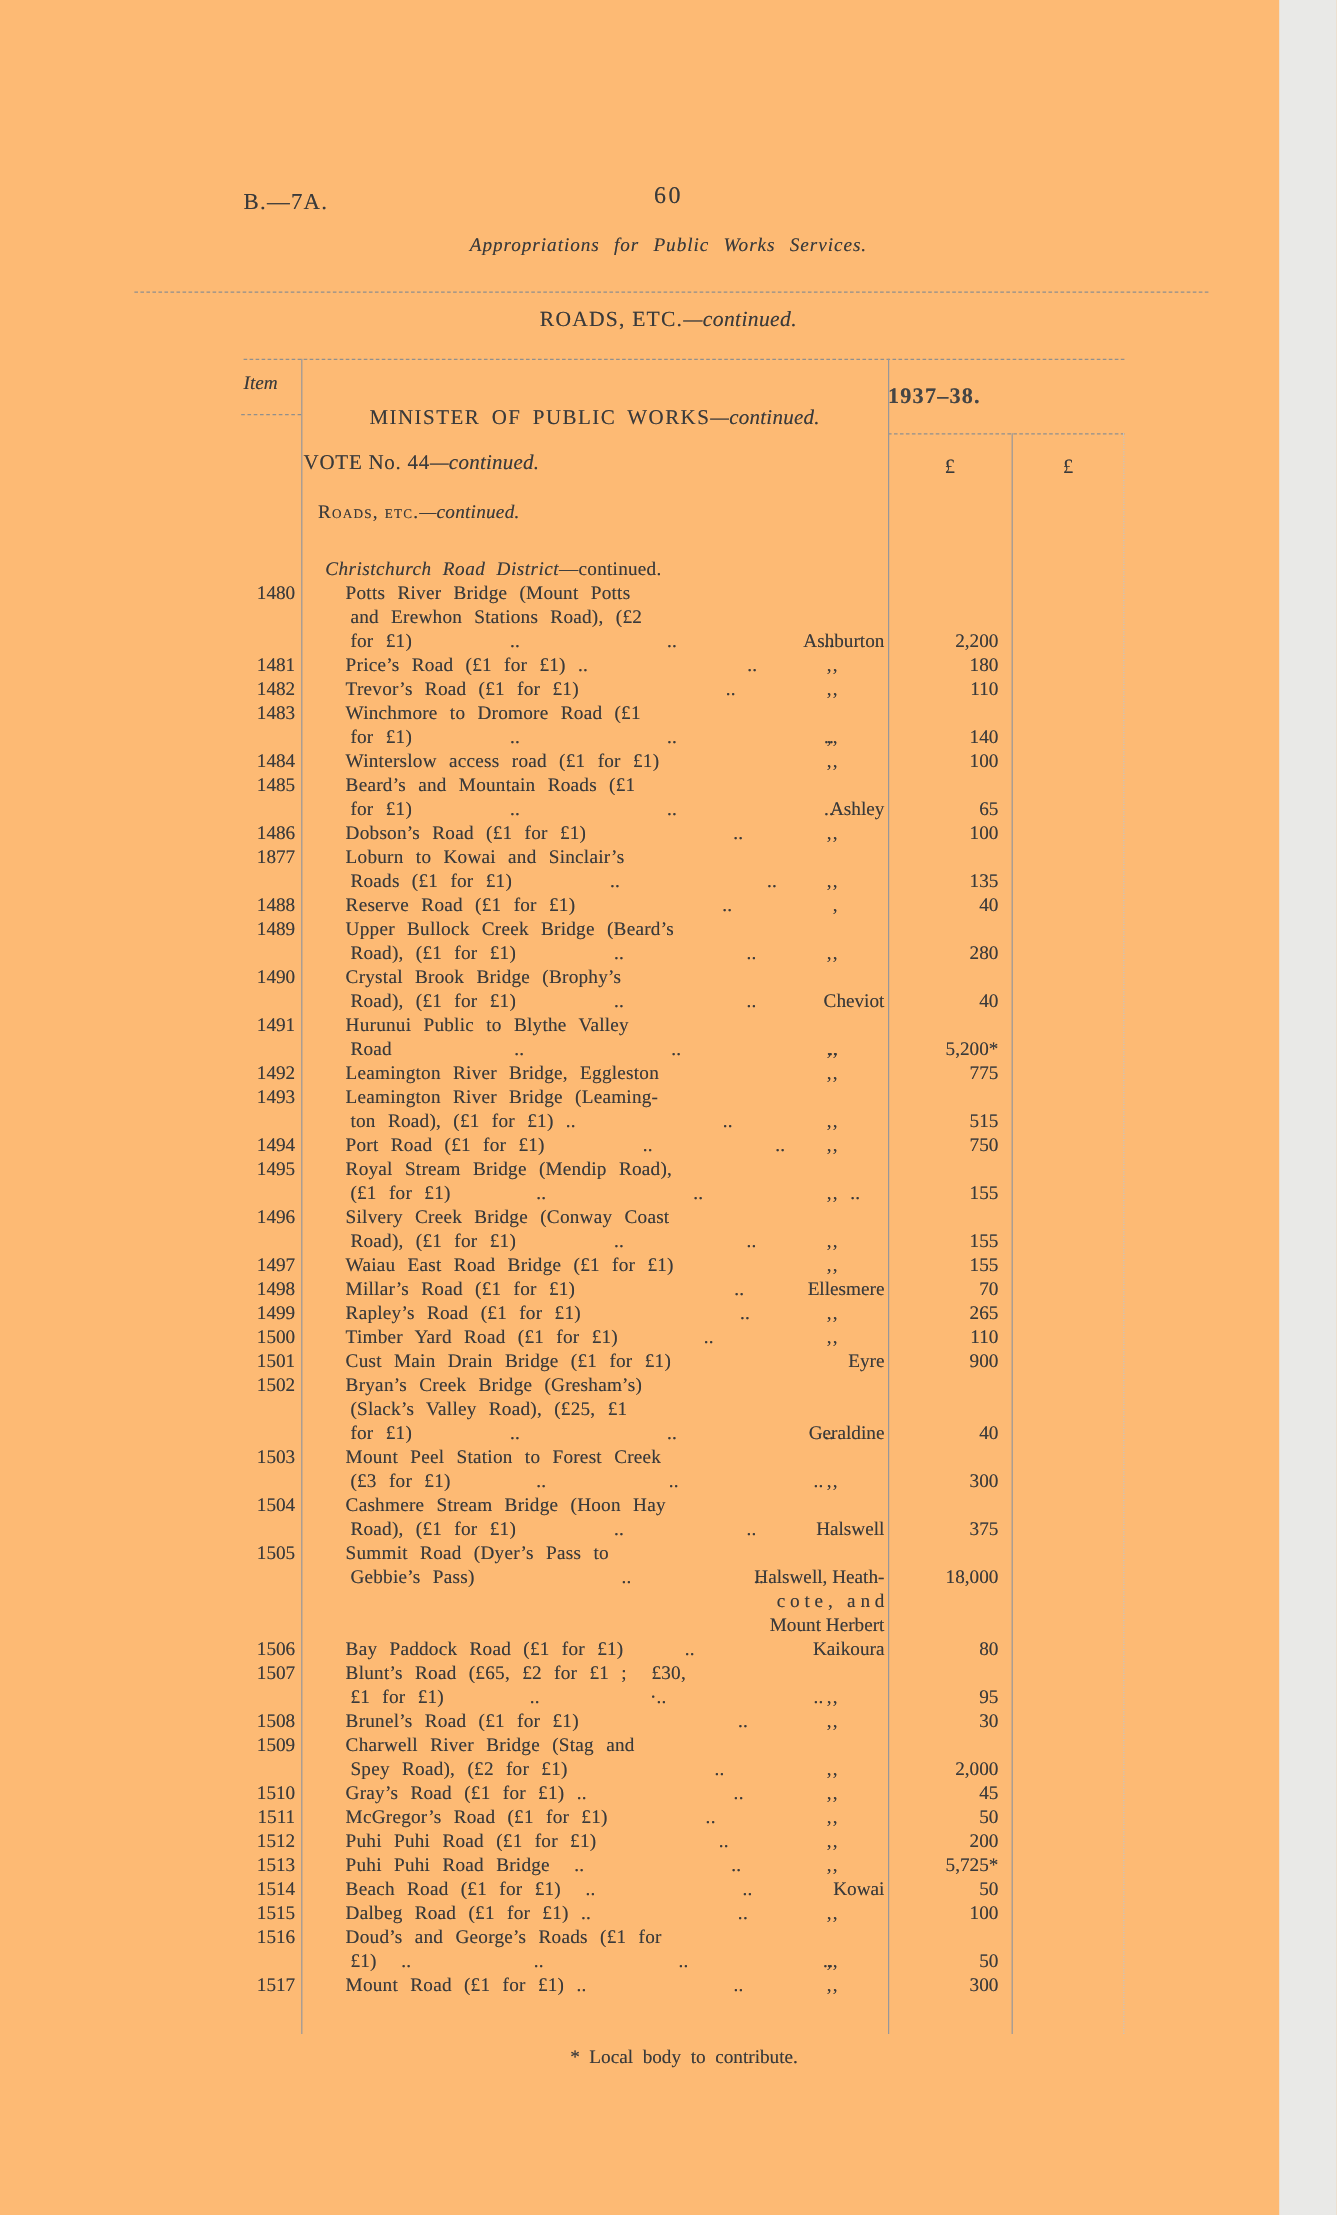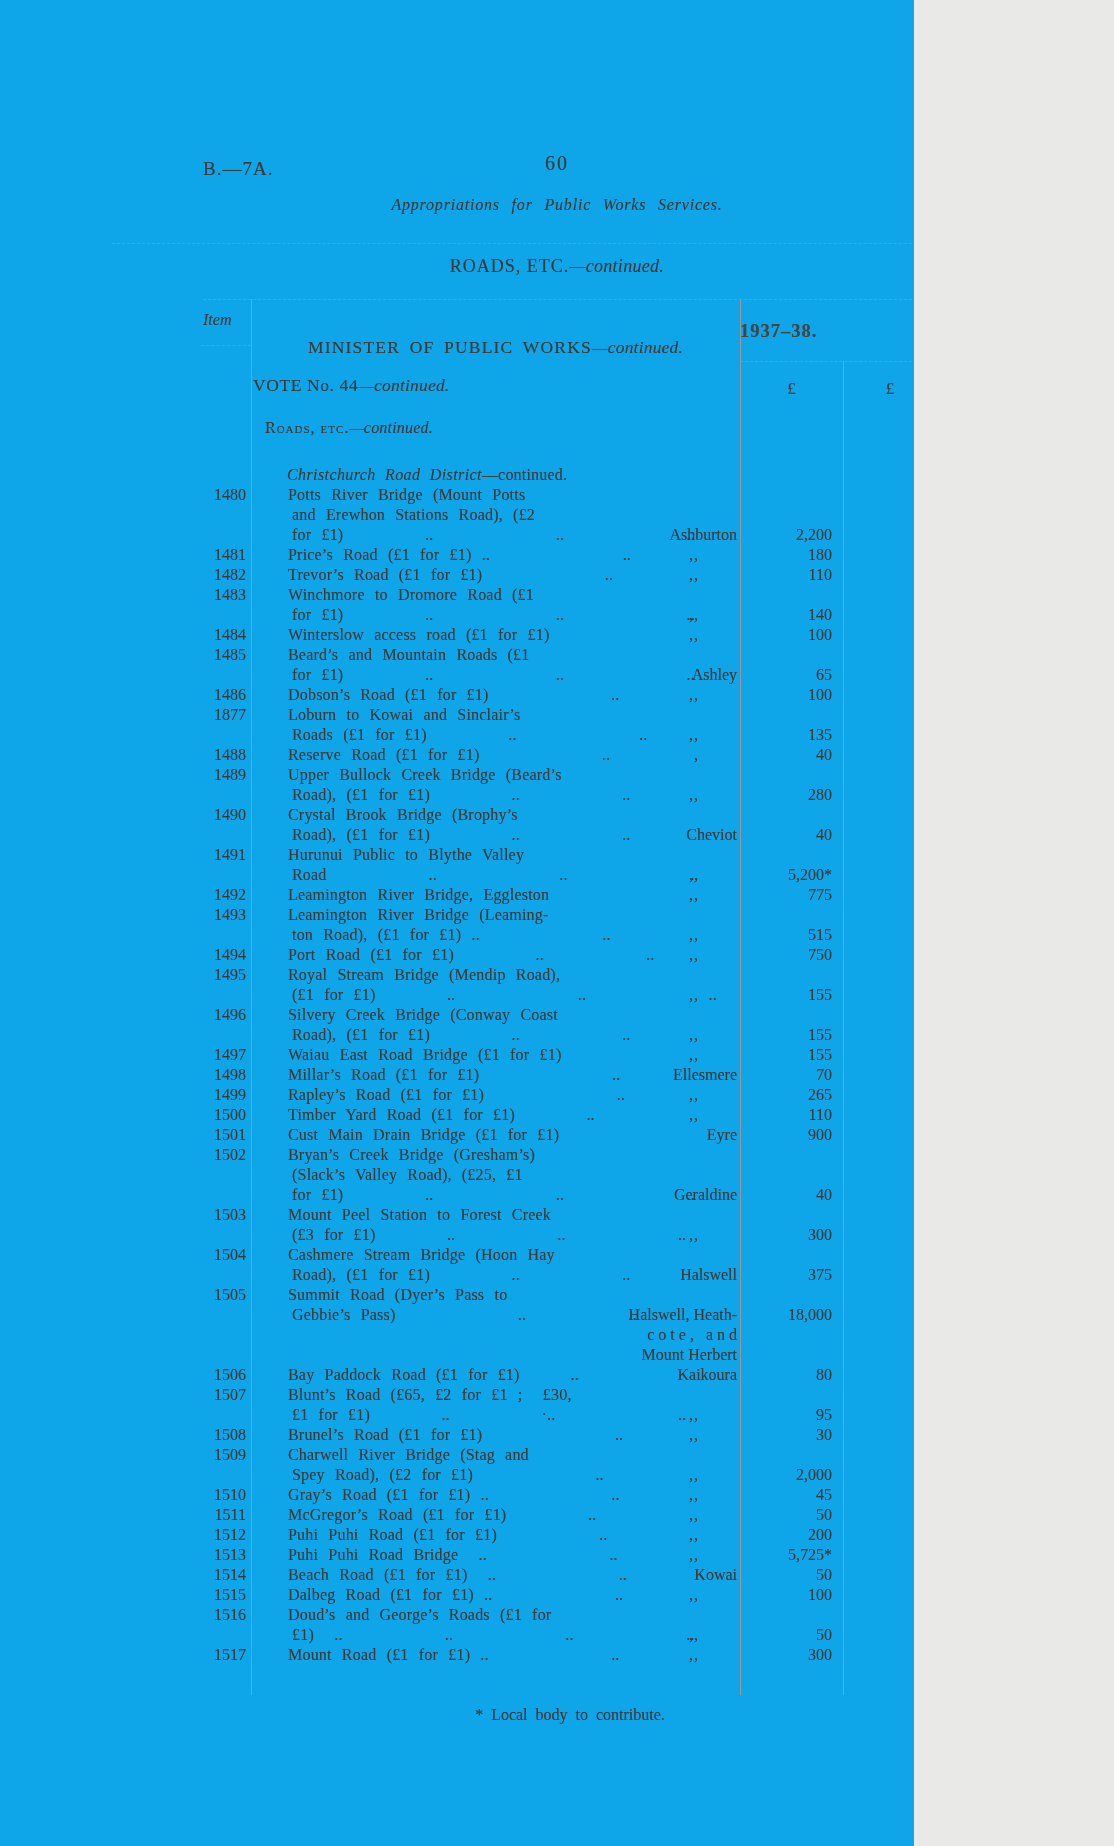--- a/index.html
+++ b/index.html
@@ -3,22 +3,22 @@
 <meta charset="utf-8">
 <style>
   html,body{margin:0;padding:0;}
   body{
     background:#e9e9e7;
     font-family:"Liberation Serif","DejaVu Serif",serif;
     color:#3a3a3a;
   }
   .page{
     position:relative;
-    width:914px;height:1846px;
-    background:#0ea5e9;
+    width:1066px;height:1846px;
+    background:#fdba74;
     overflow:hidden;
     text-shadow:0 0 .5px rgba(70,70,70,.55);
   }
   
   .report-code{position:absolute;left:203px;top:158px;font-size:19px;letter-spacing:1px;}
   .page-number{position:absolute;left:0;top:152px;width:1114px;text-align:center;font-size:20px;letter-spacing:2px;}
   .doc-title{position:absolute;left:0;top:196px;width:1114px;text-align:center;
     font-style:italic;font-size:16px;letter-spacing:.8px;word-spacing:7px;}
   .rule-under-title{position:absolute;left:112px;top:243px;width:895px;border-top:1.5px dashed #8f8f8d;}
   .roads-heading{position:absolute;left:0;top:256px;width:1114px;text-align:center;font-size:18px;letter-spacing:1px;}
@@ -40,21 +40,21 @@
   .vote-line .ital,.roads-line .ital{font-style:italic;letter-spacing:.2px;}
   .roads-line{position:absolute;left:62px;top:120px;font-size:16px;font-variant:small-caps;letter-spacing:1px;}
   .roads-line .ital{font-variant:normal;}
   
   .rows{position:absolute;left:0;top:166px;width:734px;font-size:16px;line-height:20px;}
   .row{display:grid;grid-template-columns:48px 489px 103px 94px;}
   .cell-item{text-align:right;padding-right:5px;align-self:start;}
   .cell-main{position:relative;}
   .dline{white-space:pre;padding-left:37px;word-spacing:6px;letter-spacing:.2px;}
   .dline.cont{padding-left:41px;}
-  .dline.group{padding-left:36px;word-spacing:5px;}
+  .dline.group{padding-left:20px;word-spacing:5px;}
   .group .ital{font-style:italic;letter-spacing:.4px;}
   .loc{position:absolute;right:3px;bottom:0;text-align:right;white-space:pre;}
   .loc .lline{text-align:right;}
   .loc .ditto{padding-right:38px;letter-spacing:1px;}
   .cell-amt1{align-self:end;text-align:right;padding-right:11px;}
   .cell-amt2{align-self:end;}
   
   .footnote{position:absolute;left:203px;top:1706px;width:734px;text-align:center;font-size:16px;word-spacing:4px;}
 </style>
 </head>

